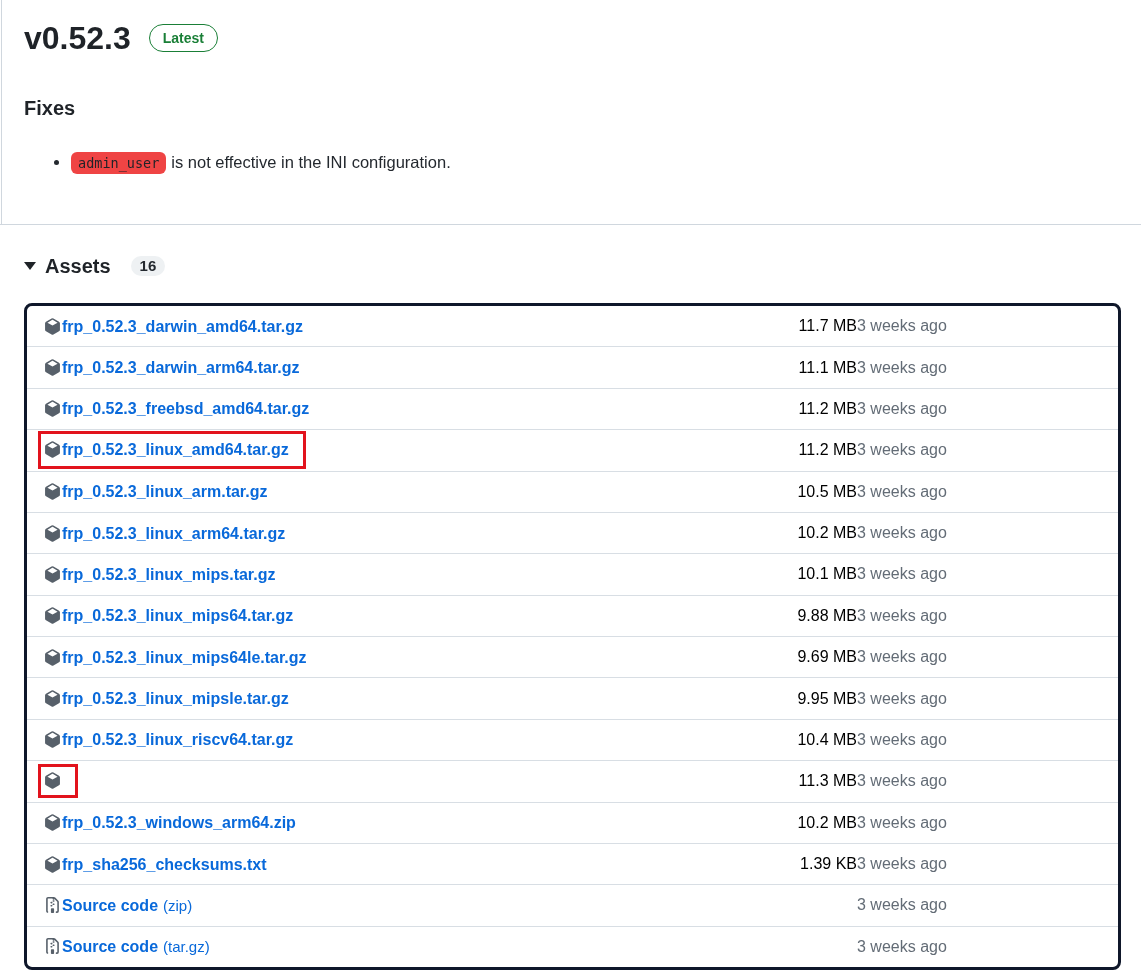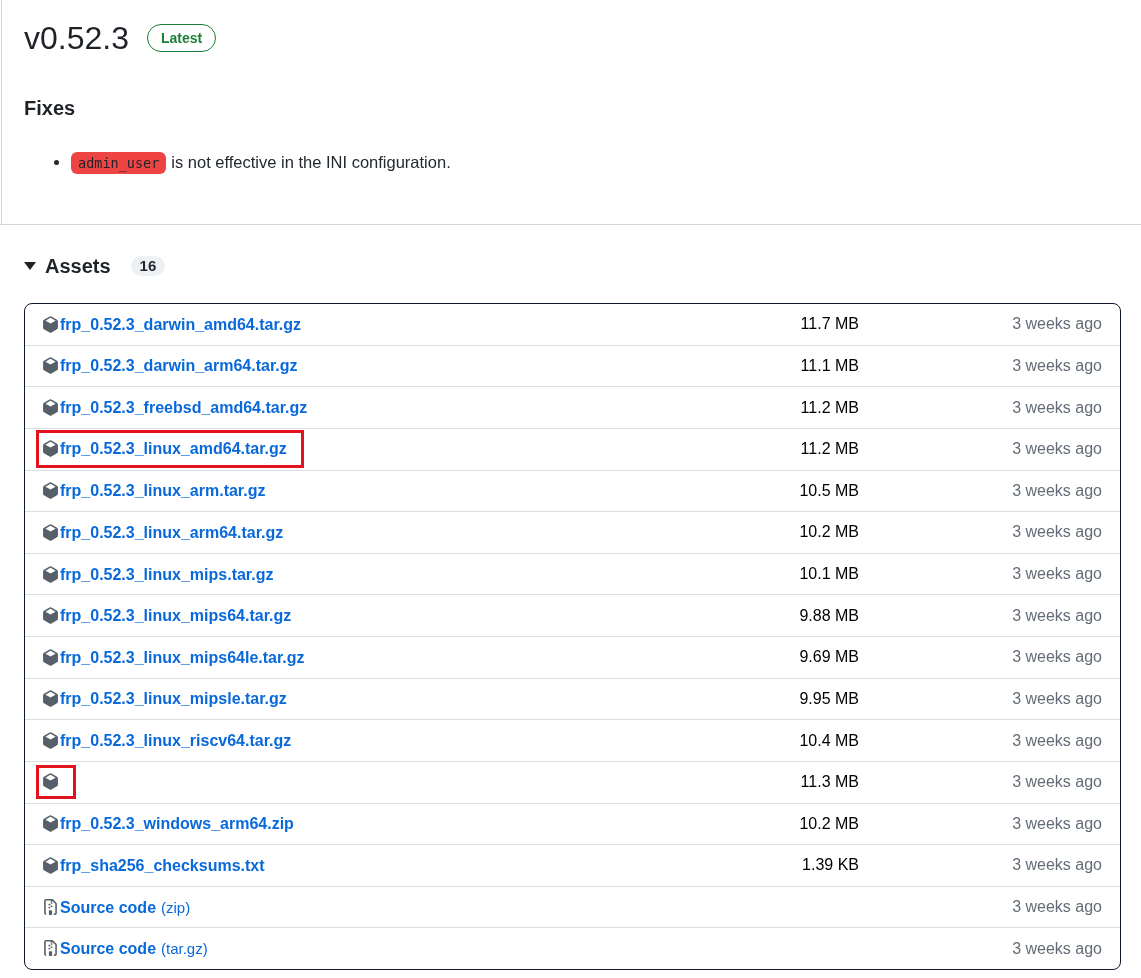--- a/index.html
+++ b/index.html
@@ -5,57 +5,57 @@
   * { margin:0; padding:0; box-sizing:border-box; }
   html,body { width:1141px; height:978px; background:#ffffff; overflow:hidden;
               font-family:"Liberation Sans", sans-serif; color:#1f2328; }
 
   
   .release-section { position:relative; height:225px; border-bottom:1px solid #d0d7de;
                      padding:16px 20px 0 24px; }
   .release-left-line { position:absolute; left:1px; top:0; width:1px; height:224px;
                        background:#d0d7de; }
   .title-row { display:flex; align-items:center; height:44px; }
-  .release-title { font-size:32px; font-weight:400; line-height:40px; color:#1f2328; }
+  .release-title { font-size:32px; font-weight:700; line-height:40px; color:#1f2328; }
   .latest-badge { display:inline-block; margin-left:18px; padding:4px 13px;
                   border:1px solid #1a7f37; border-radius:2em; color:#1a7f37;
                   font-size:14px; font-weight:600; line-height:18px; }
   .body-heading { margin-top:34px; font-size:20px; font-weight:700; line-height:28px; }
   .fix-list { margin:26px 0 0 0; padding-left:47px; list-style:disc; }
   .fix-list li { font-size:16.5px; line-height:28px; color:#24292f; }
   .code-chip { font-family:"DejaVu Sans Mono", monospace; font-size:13.5px;
                background:#ef4444; border-radius:6px; padding:3px 7px; margin-right:5px;
                color:#1f2328; }
 
   
   .assets-section { padding:0 20px 0 24px; }
   .assets-summary { margin-top:27px; display:flex; align-items:center; cursor:pointer; }
   .disclosure-triangle { width:0; height:0; border-left:6px solid transparent;
                          border-right:6px solid transparent; border-top:8px solid #1f2328;
                          margin-right:9px; }
   .assets-heading { font-size:20px; font-weight:700; line-height:28px; }
   .assets-counter { margin-left:20px; background:#eef1f3; color:#24292f; font-size:15px;
                     font-weight:600; border-radius:2em; padding:3px 9px; line-height:14px; }
 
-  .assets-table { margin-top:23px; height:667px; border:1px solid #0f172a; border-radius:8px;
+  .assets-table { margin-top:23px; height:667px; border:3px solid #0f172a; border-radius:8px;
                   display:flex; flex-direction:column; overflow:hidden; }
   .asset-row { flex:1; display:flex; align-items:center; padding-left:17px; }
   .asset-row + .asset-row { border-top:1px solid #d8dee4; }
   .asset-name-wrap { display:inline-flex; align-items:center; }
   .asset-row.highlighted .asset-name-wrap { border:3px solid #e2131d;
                   padding:5px 14px 6px 3px; margin:-8px 0 -8px -6px; }
   .asset-icon { width:17px; height:17px; flex:none; color:#57606a; display:inline-flex; }
   .asset-icon svg { width:17px; height:17px; }
   .asset-name { color:#0969da; font-size:16px; font-weight:700; line-height:21px;
                 text-decoration:none; margin-left:1px; white-space:nowrap; }
   .asset-suffix { color:#0969da; font-size:15px; font-weight:400; margin-left:5px;
                   text-decoration:none; }
   .cell-spacer { flex:1; }
   .cell-size { width:120px; text-align:right; color:#000000; font-size:16px; flex:none; }
-  .cell-date { width:261px; padding-right:18px; text-align:right; color:#636c76;
+  .cell-date { width:261px; padding-right:18px; text-align:left; color:#636c76;
                font-size:16px; flex:none; }
 </style>
 </head>
 <body>
 
 <div class="release-section">
   <div class="release-left-line"></div>
   <div class="title-row">
     <span class="release-title">v0.52.3</span>
     <span class="latest-badge">Latest</span>

